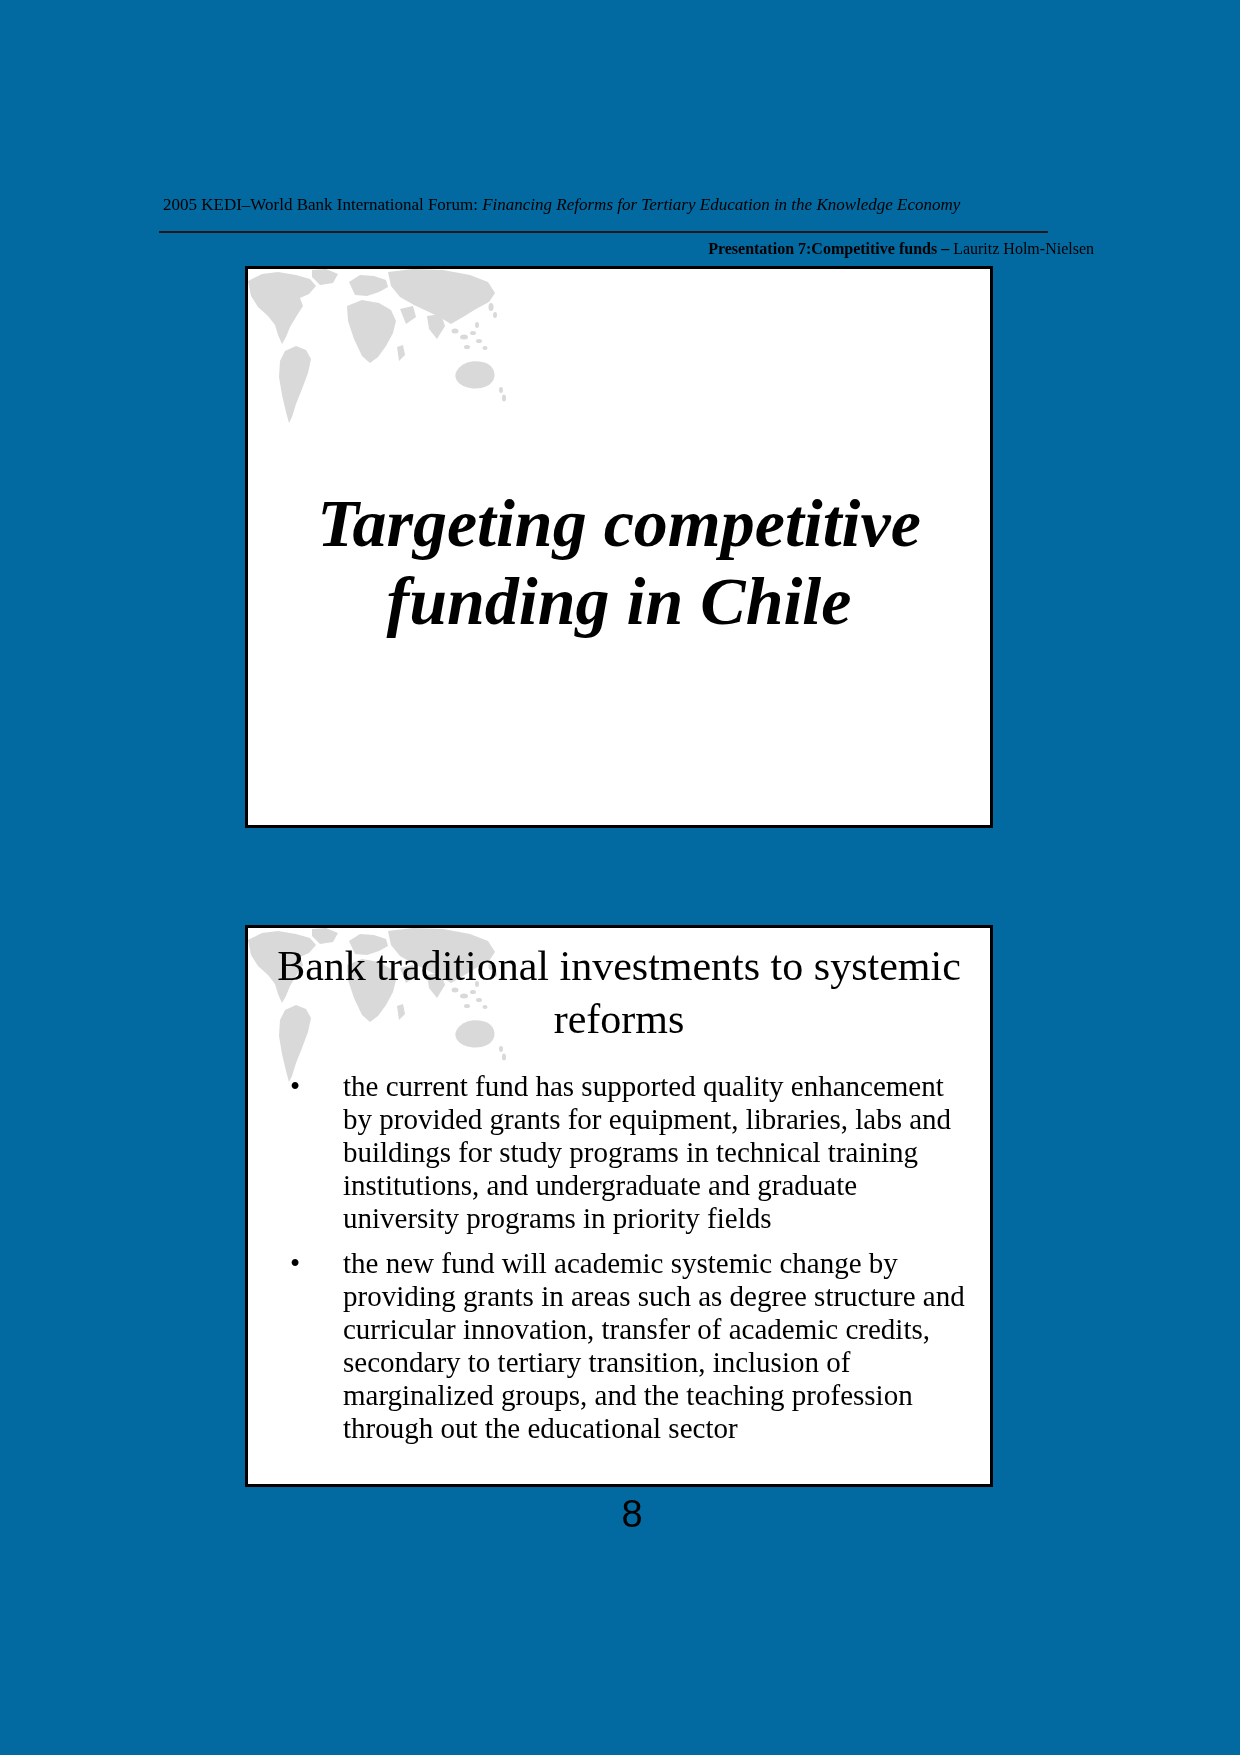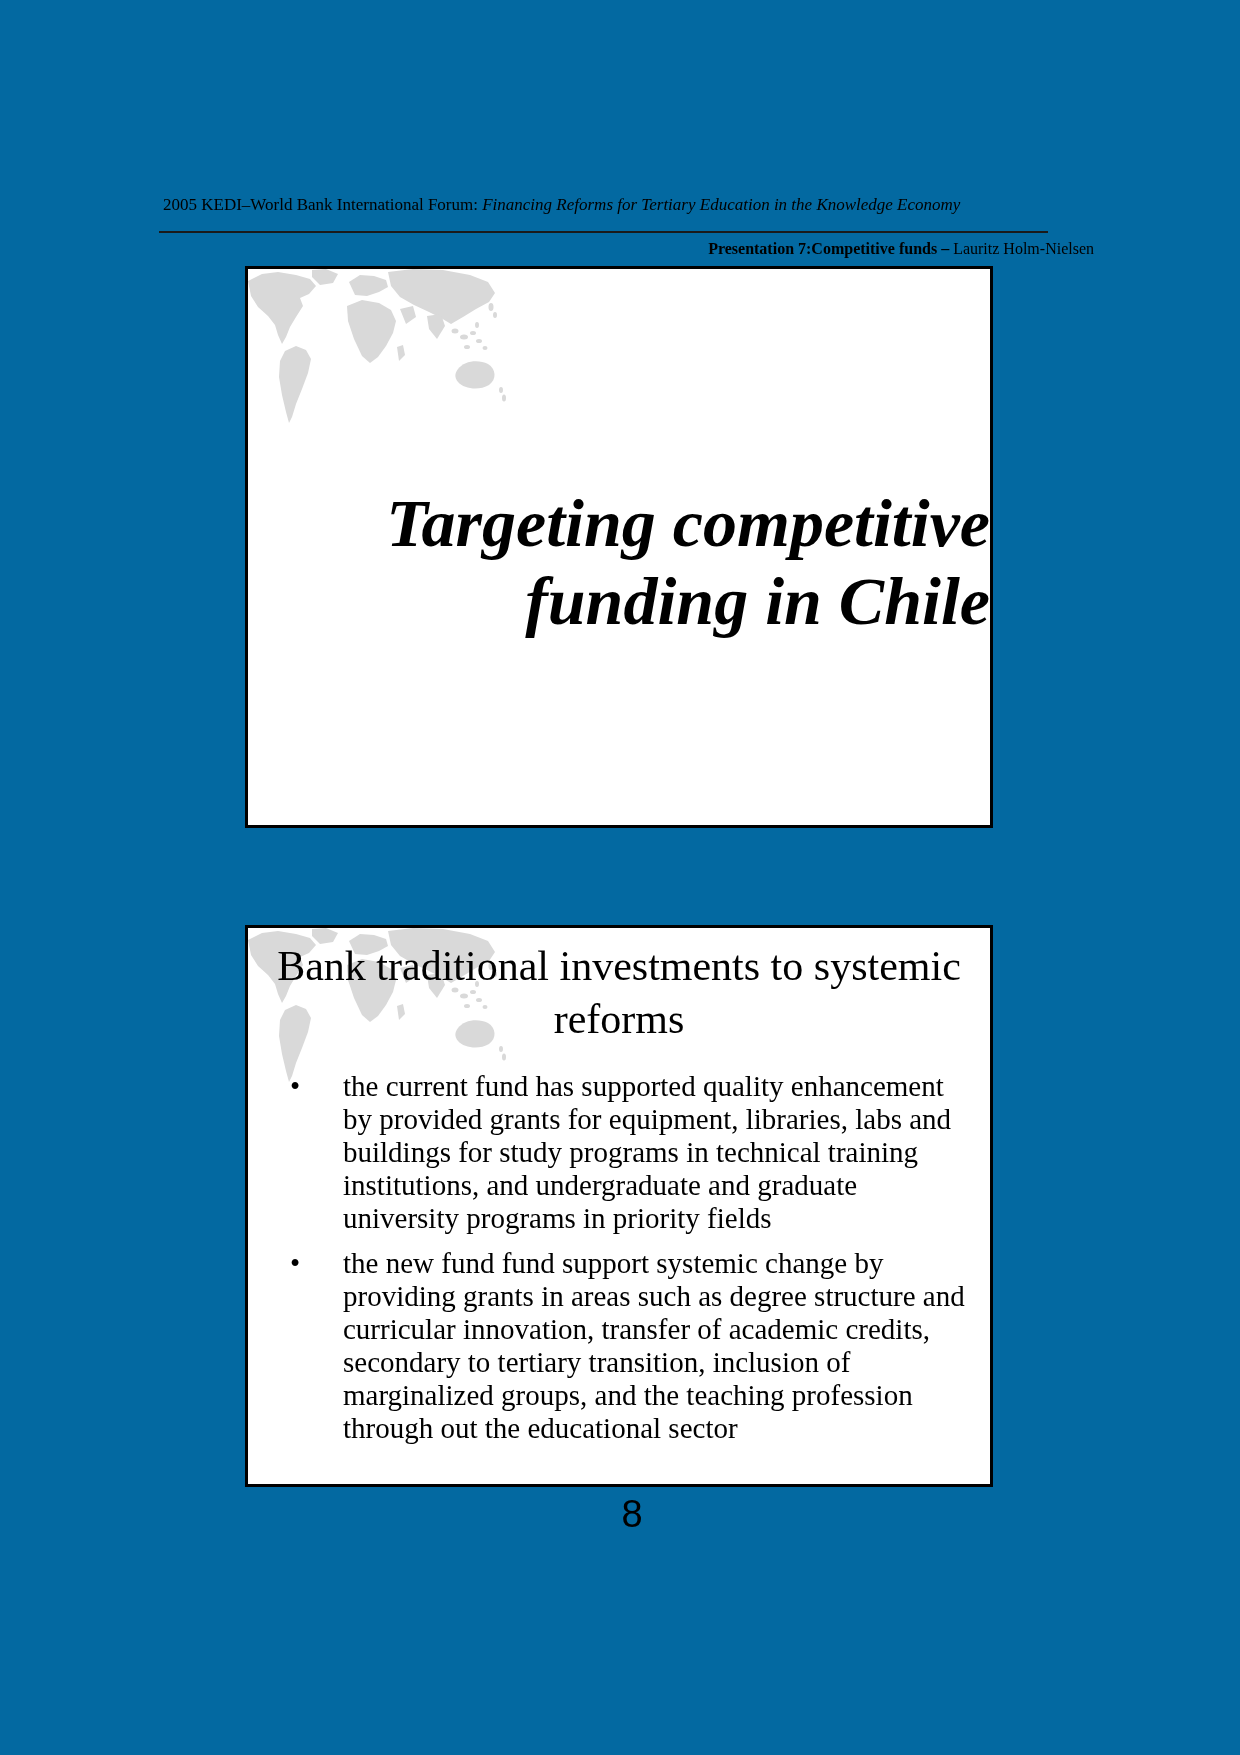--- a/index.html
+++ b/index.html
@@ -37,21 +37,21 @@
   .slide1{top:266px;}
   .slide2{top:925px;}
 
   .worldmap{
     position:absolute;left:0;top:0;width:280px;height:155px;
     display:block;
   }
 
   .slide1-title{
     position:absolute;left:0;right:0;top:215px;
-    text-align:right;
+    text-align:center;
     font-size:68px;line-height:78px;
     font-weight:bold;font-style:italic;
     white-space:pre-line;
   }
 
   .slide2-title{
     position:absolute;left:0;right:0;top:12px;
     text-align:center;
     font-size:42px;line-height:53px;
     white-space:pre-line;
@@ -157,21 +157,21 @@
       <div class="bullet-item">
         <span class="bullet-marker">•</span>
         <div class="bullet-text">the current fund has supported quality enhancement
 by provided grants for equipment, libraries, labs and
 buildings for study programs in technical training
 institutions, and undergraduate and graduate
 university programs in priority fields</div>
       </div>
       <div class="bullet-item">
         <span class="bullet-marker">•</span>
-        <div class="bullet-text">the new fund fund support systemic change by
+        <div class="bullet-text">the new fund will academic systemic change by
 providing grants in areas such as degree structure and
 curricular innovation, transfer of academic credits,
 secondary to tertiary transition, inclusion of
 marginalized groups, and the teaching profession
 through out the educational sector</div>
       </div>
     </div>
   </div>
 
   <div class="page-number">8</div>

